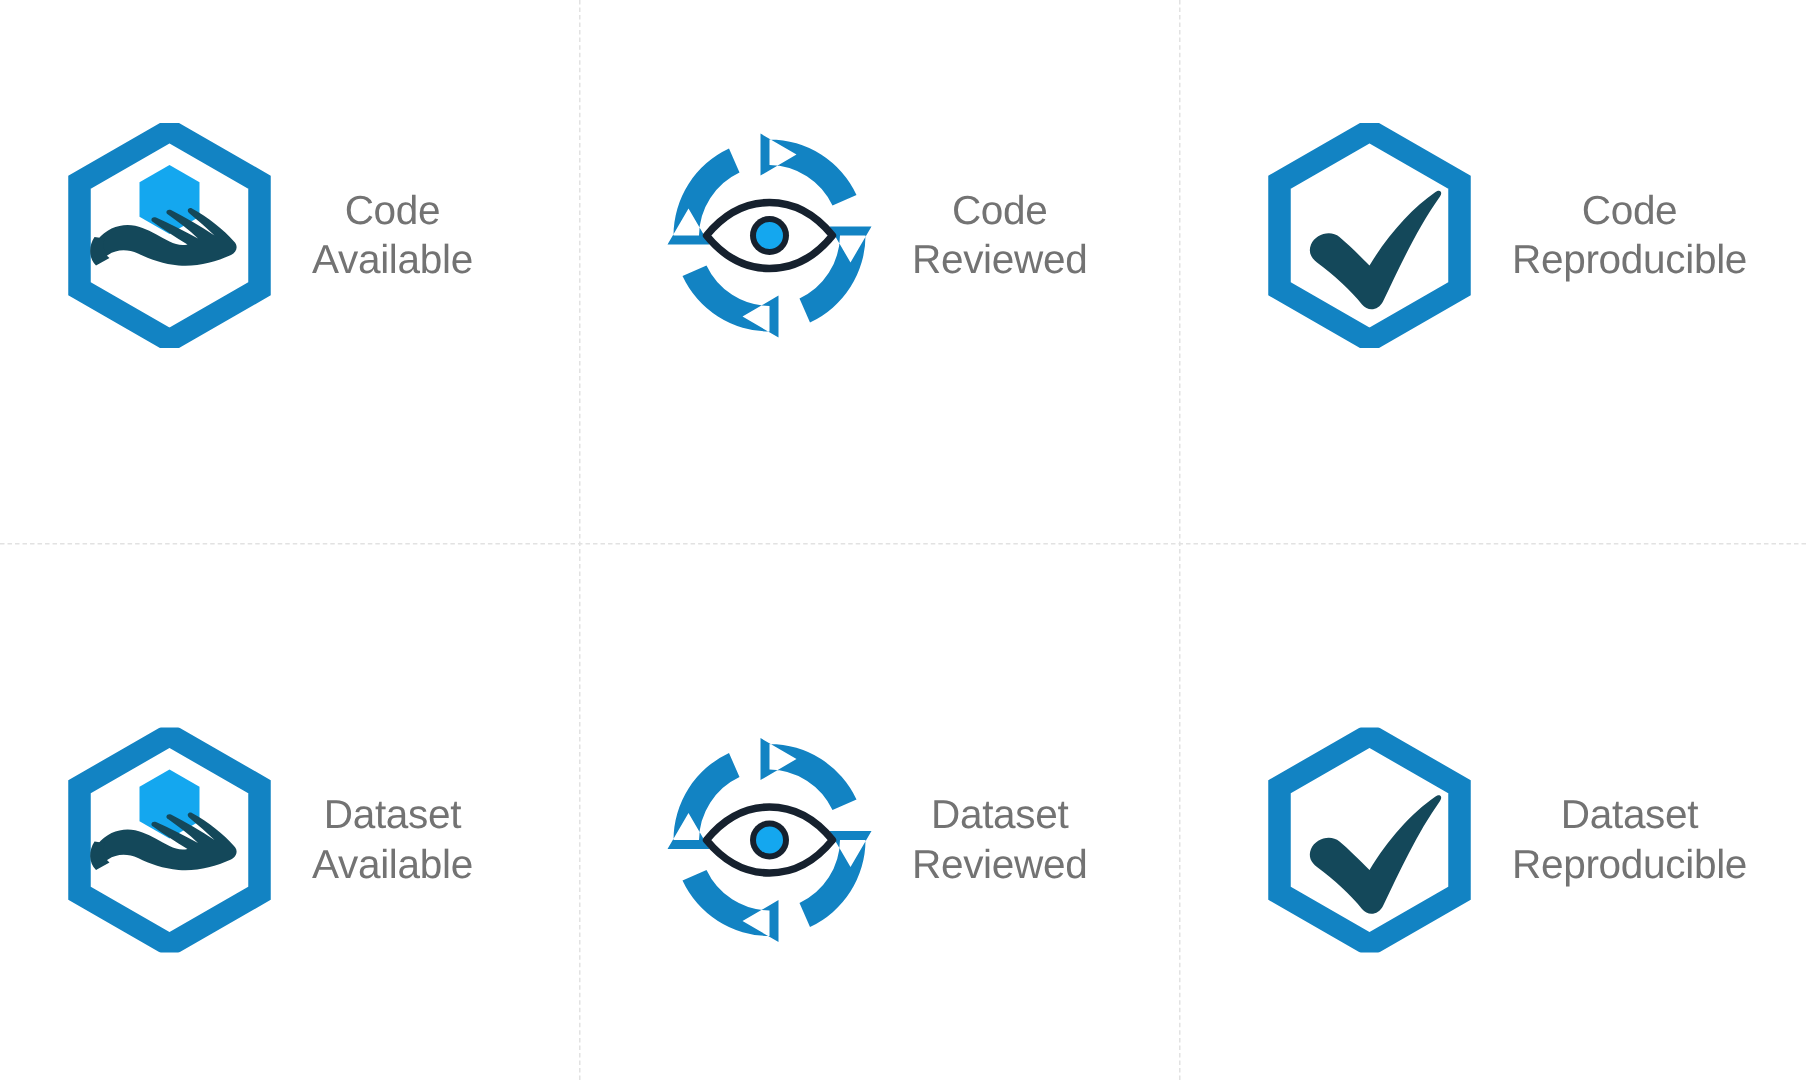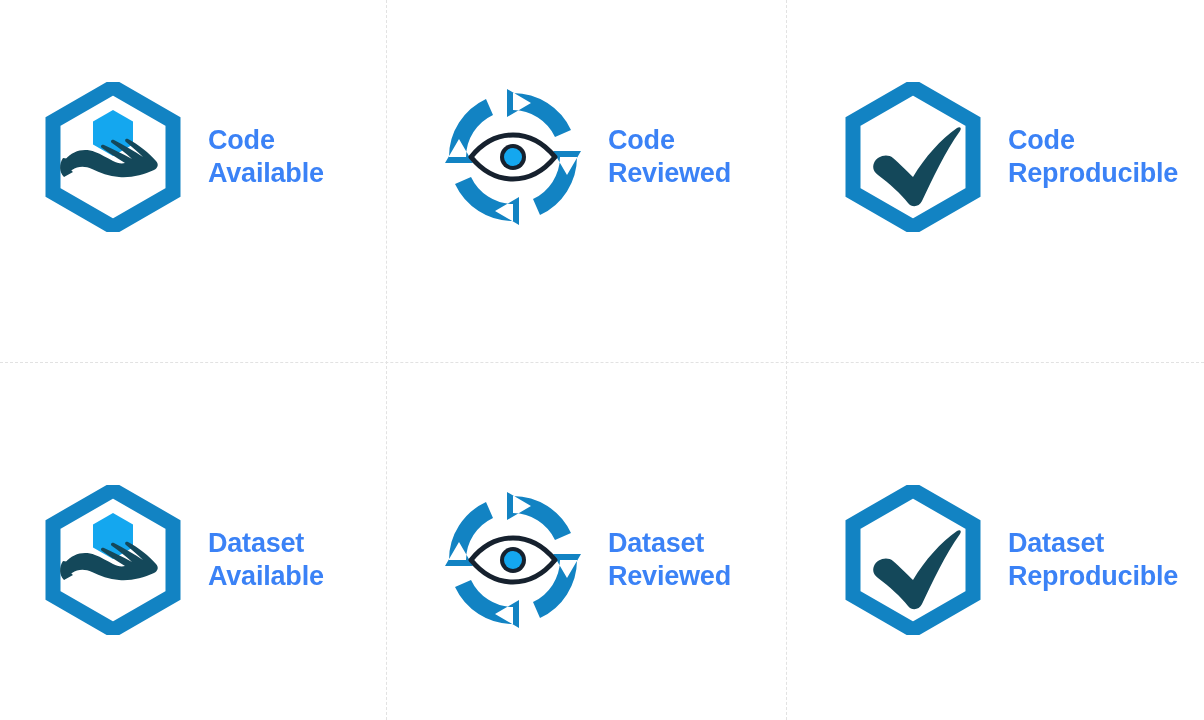--- a/index.html
+++ b/index.html
@@ -47,25 +47,26 @@
     width: 150px;
     height: 150px;
     flex: 0 0 150px;
     display: flex;
     align-items: center;
     justify-content: center;
   }
   .cell .icon-wrap svg { display: block; }
   .label {
     font-size: 27px;
-    font-weight: bold;
+    font-weight: normal;
     line-height: 1.23;
-    color: #3b82f6;
+    color: #737373;
     letter-spacing: -0.2px;
     white-space: nowrap;
+    text-align: center;
   }
   .label .l2 { display: block; }
 
   
   .c0 { left: 38px;  top: 82px; }
   .c1 { left: 438px; top: 82px; }
   .c2 { left: 838px; top: 82px; }
   .c3 { left: 38px;  top: 485px; }
   .c4 { left: 438px; top: 485px; }
   .c5 { left: 838px; top: 485px; }

